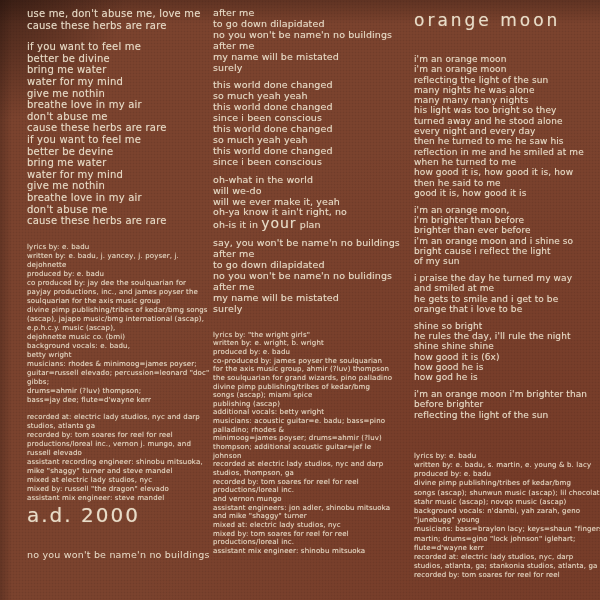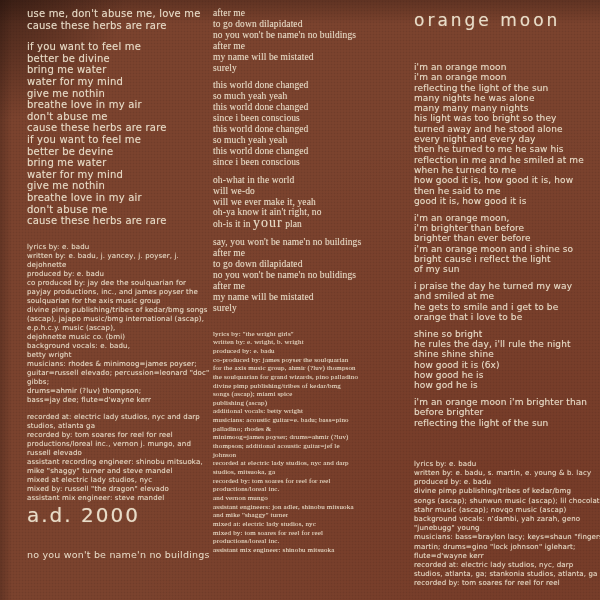--- a/index.html
+++ b/index.html
@@ -11,21 +11,21 @@
       linear-gradient(180deg, rgba(45,22,14,.35) 0%, rgba(45,22,14,0) 4%),
       linear-gradient(90deg, rgba(45,22,14,.30) 0%, rgba(45,22,14,0) 2%),
       radial-gradient(ellipse at 88% 82%, rgba(95,28,16,.20) 0%, rgba(95,28,16,0) 55%),
       radial-gradient(rgba(0,0,0,.09) 0.5px, rgba(0,0,0,0) 1.2px);
     background-size: auto, auto, auto, auto, 3px 3px;
     font-family: "DejaVu Sans", sans-serif;
     color: #e8dcc8;
   }
   .col { position: absolute; white-space: nowrap; }
   .col-left   { left: 27px;  top: 8px;  width: 182px; }
-  .col-mid    { left: 213px; top: 8px;  width: 198px; font-family: Liberation Serif, serif; }
+  .col-mid    { left: 213px; top: 8px;  width: 198px; }
   .col-right  { left: 414px; top: 10px; width: 184px; }
 
   .lyrics div, .credits div { text-shadow: 0 0 1px rgba(240,226,200,.35); }
 
   .lyrics-lg div  { font-size: 10px; line-height: 11.6px; letter-spacing: .2px; }
   .lyrics-md div  { font-size: 9.5px; line-height: 10.9px; letter-spacing: .1px; }
   .lyrics-sm div  { font-size: 9px;   line-height: 10.3px; letter-spacing: .1px; }
 
   .credits div { font-size: 7px; letter-spacing: .15px; }
   .credits-left div  { line-height: 9px; }
@@ -43,21 +43,21 @@
 
   .section-heading {
     font-size: 17px; letter-spacing: 3px; font-weight: normal;
     text-shadow: 0 0 1px rgba(240,226,200,.45);
   }
   .footer-heading {
     font-size: 20px; letter-spacing: 2px;
     text-shadow: 0 0 1px rgba(240,226,200,.45);
   }
   .footer-line { margin-top: 22px; font-size: 9.5px; letter-spacing: .2px; }
-  .right-lyrics-wrap { margin-top: 32px; }
+  .right-lyrics-wrap { margin-top: 24px; }
   .big-word { font-size: 14px; letter-spacing: 1px; }
 </style>
 </head>
 <body>
 
 <div class="col col-left">
   <div class="lyrics lyrics-lg">
       <div>use me, don't abuse me, love me</div>
       <div>cause these herbs are rare</div>
       <div class="blank"></div>
@@ -155,21 +155,21 @@
       <div>divine pimp publishing/tribes of kedar/bmg</div>
       <div>songs (ascap); miami spice</div>
       <div>publishing (ascap)</div>
       <div>additional vocals: betty wright</div>
       <div>musicians: acoustic guitar=e. badu; bass=pino</div>
       <div>palladino; rhodes &amp;</div>
       <div>minimoog=james poyser; drums=ahmir (?luv)</div>
       <div>thompson; additional acoustic guitar=jef le</div>
       <div>johnson</div>
       <div>recorded at electric lady studios, nyc and darp</div>
-      <div>studios, mitsuoka, ga</div>
+      <div>studios, thompson, ga</div>
       <div>recorded by: tom soares for reel for reel</div>
       <div>productions/loreal inc.</div>
       <div>and vernon mungo</div>
       <div>assistant engineers: jon adler, shinobu mitsuoka</div>
       <div>and mike "shaggy" turner</div>
       <div>mixed at: electric lady studios, nyc</div>
       <div>mixed by: tom soares for reel for reel</div>
       <div>productions/loreal inc.</div>
       <div>assistant mix engineer: shinobu mitsuoka</div>
     </div>

